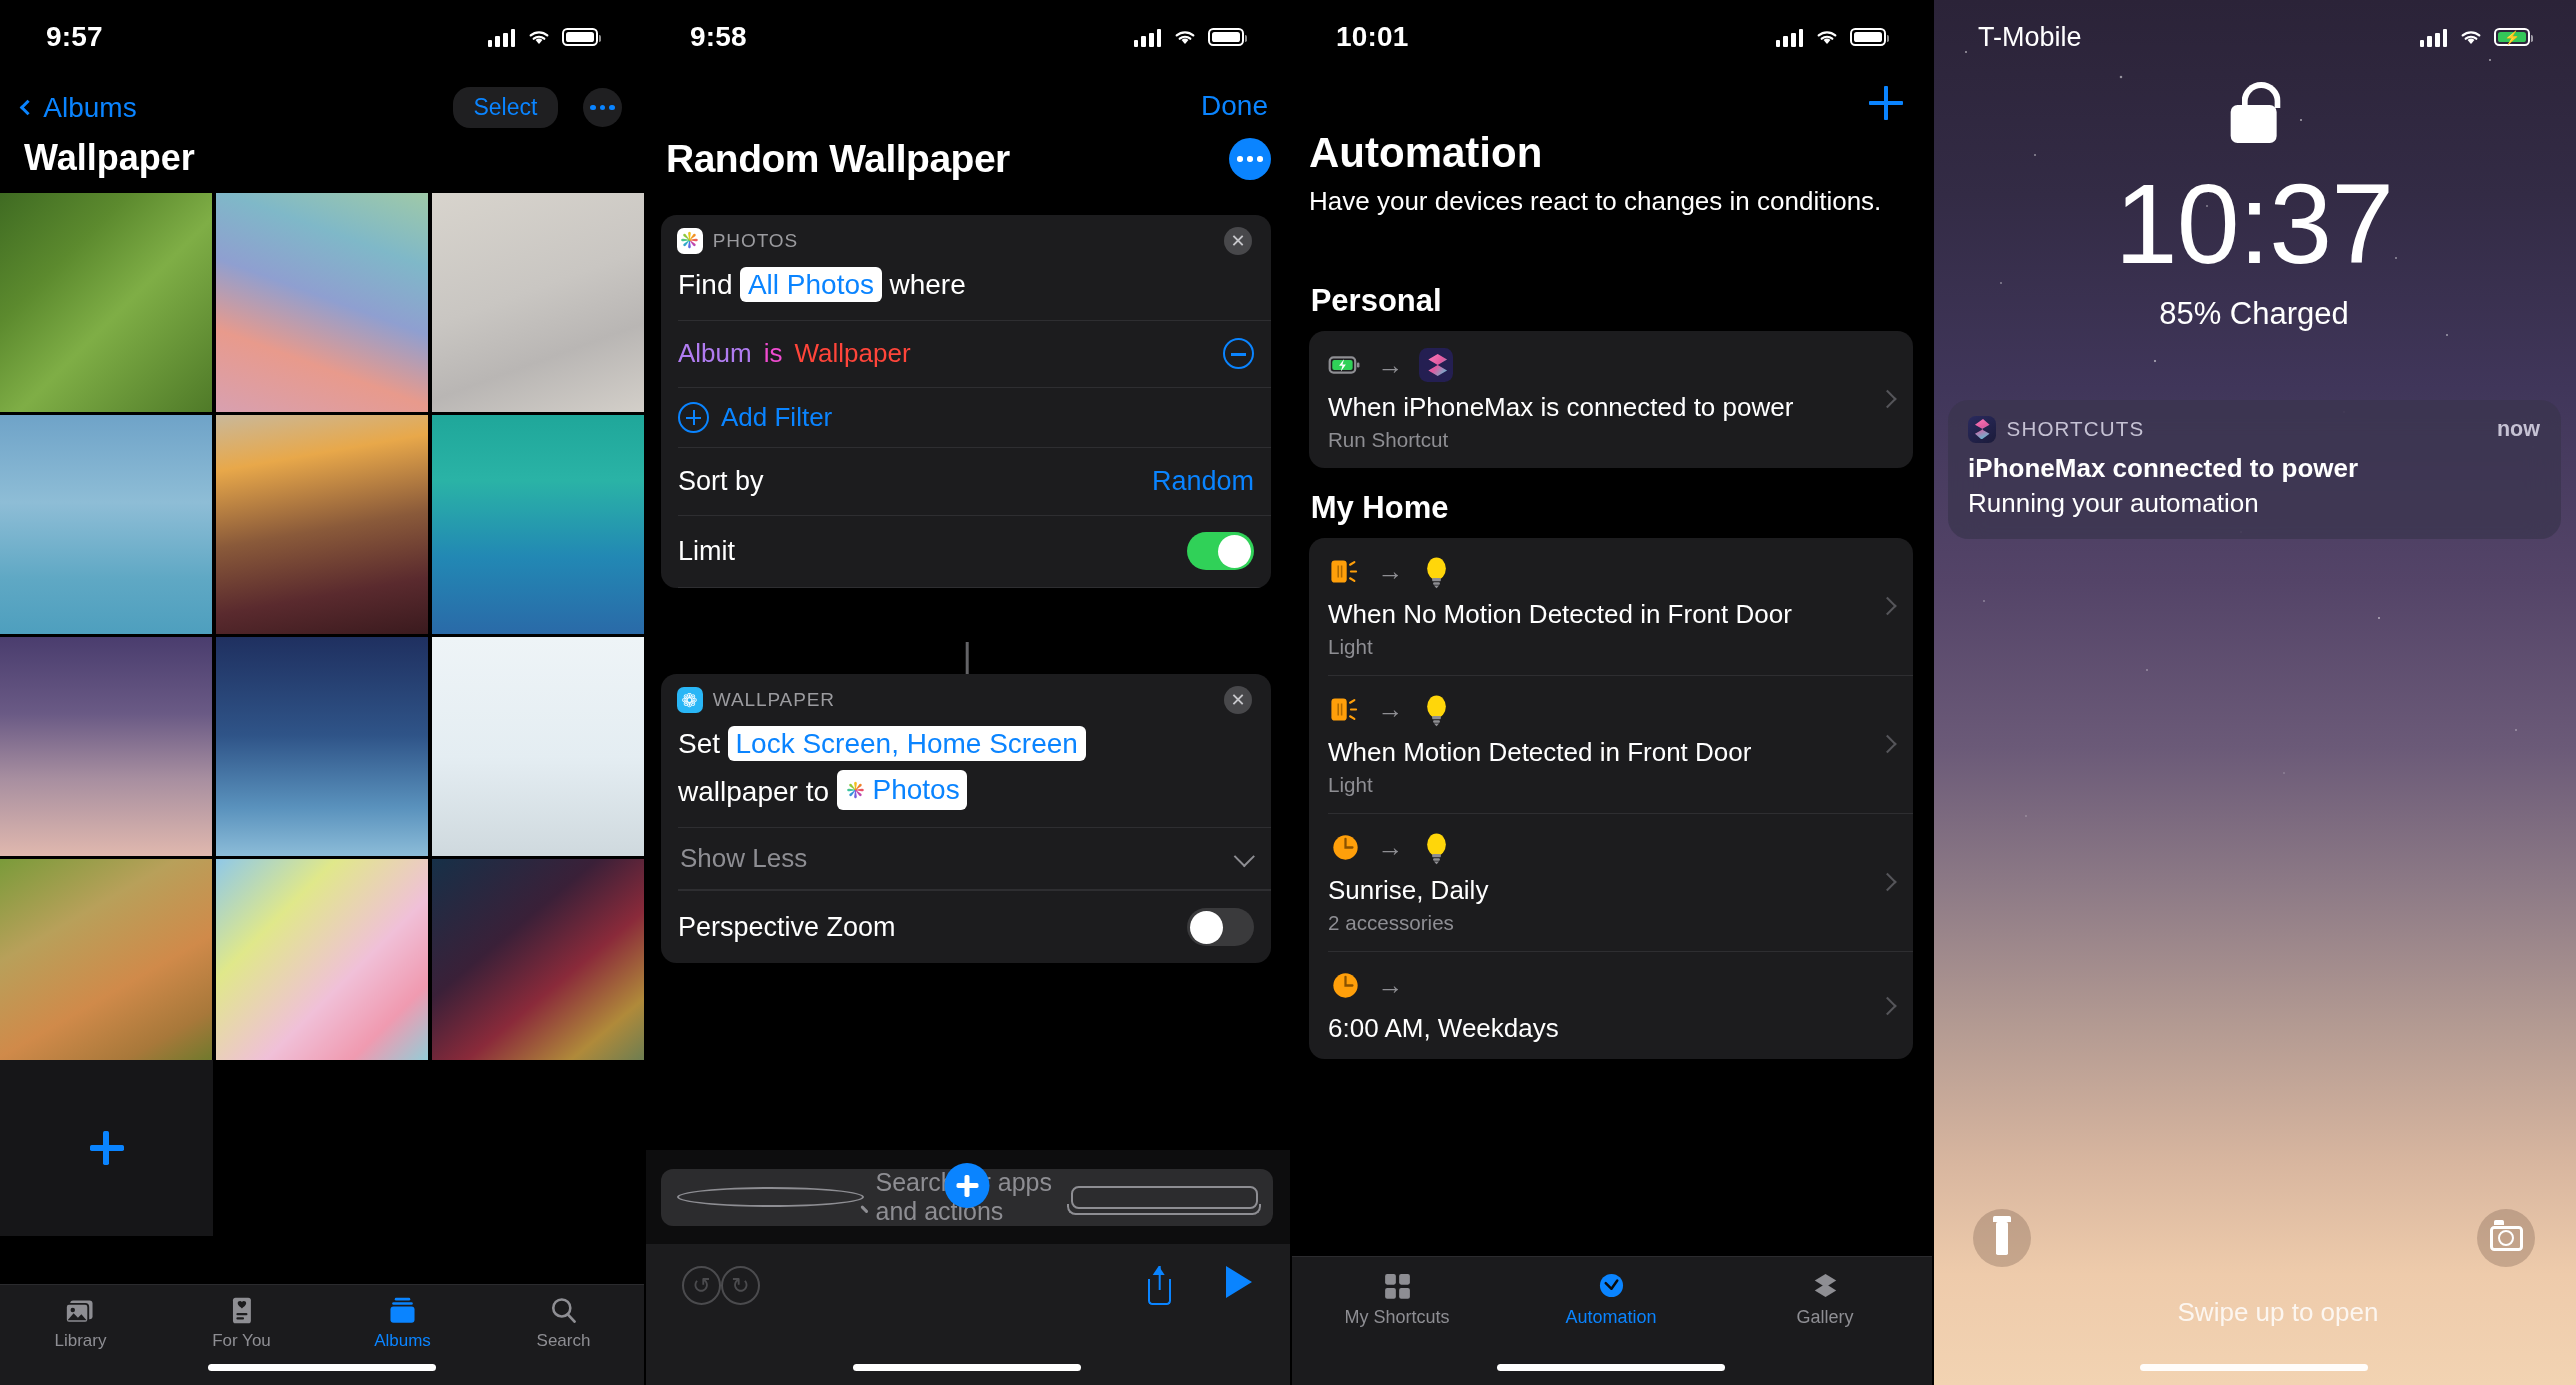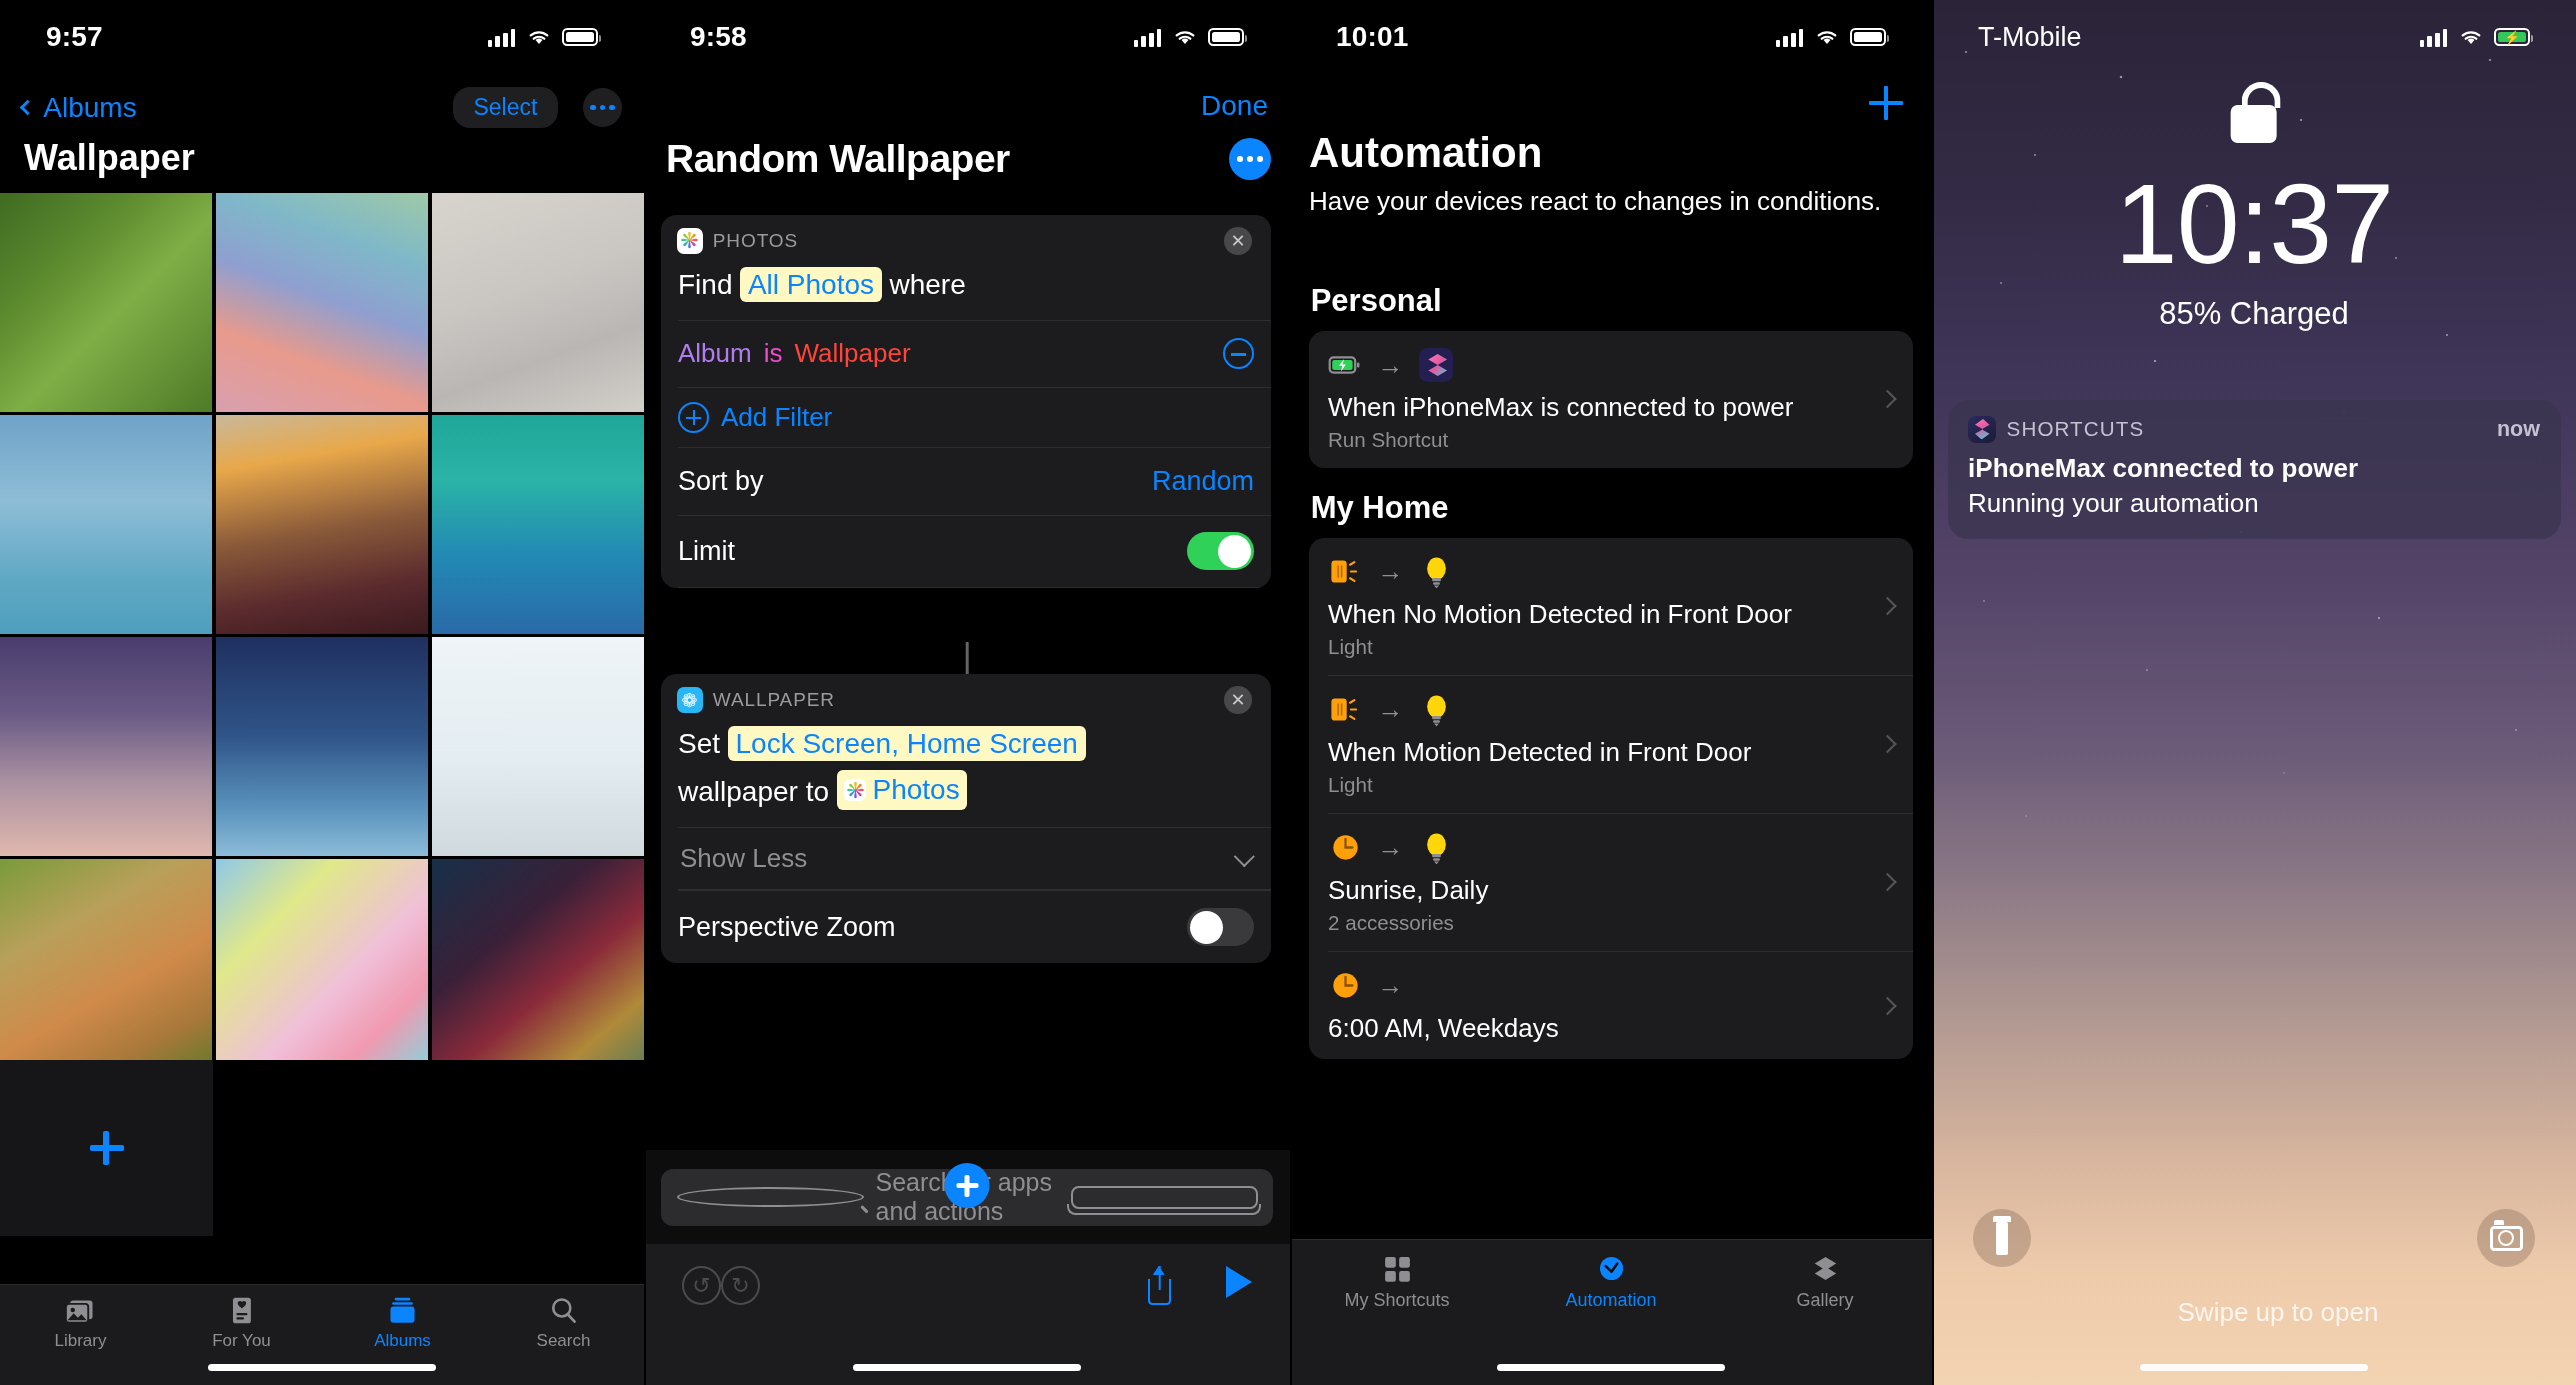--- a/index.html
+++ b/index.html
@@ -89,21 +89,21 @@
     display:flex; align-items:center; justify-content:center; font-size:22px;
     background:conic-gradient(#f5c518,#f07c2a,#e8457a,#9b4bd6,#3b7ce8,#2ec4b6,#7ac943,#f5c518);
     -webkit-background-clip:text; background-clip:text; color:transparent; }
   .appico.wall { background:#29b6f6; position:relative;}
   .appico.wall:before{content:"❁"; position:absolute; inset:0; display:flex;
     align-items:center; justify-content:center; font-size:19px; color:#fff;}
   .cap { font-size:19px; color:#9b9b9f; letter-spacing:0.9px; }
   .xbtn { width:28px; height:28px; border-radius:50%; background:#48484b;
     color:#c8c8cc; font-size:18px; display:flex; align-items:center; justify-content:center;}
   .line { font-size:28px; color:#fff; padding:5.2px 17px 15.5px; line-height:1.32; }
-  .tok { background:#fef9c3; color:#0a84ff; border-radius:6px; padding:1.7px 7.7px; }
+  .tok { background:#ffffff; color:#0a84ff; border-radius:6px; padding:1.7px 7.7px; }
   .tok.inl { display:inline-flex; align-items:center; gap:6px; }
   .tok.inl .appico { width:22px; height:22px; border-radius:6px; }
   .hr { height:0.9px; background:#2e2e31; margin-left:17px; }
   .row { display:flex; align-items:center; justify-content:space-between;
     padding:17px 17px 17px 17px; font-size:27px; color:#fff; min-height:67px;}
   .filter { display:flex; align-items:center; gap:12px; font-size:26px; }
   .f-k { color:#b07cf0; } .f-o { color:#f04bd0; } .f-v { color:#ff453a; }
   .minus { width:31px; height:31px; border:2.1px solid #0a84ff; border-radius:50%;
     position:relative; }
   .minus:after { content:""; position:absolute; left:6px; right:6px; top:13px;
@@ -177,21 +177,21 @@
   .acard { background:#1c1c1e; border-radius:15.5px; overflow:hidden; }
   .arow { position:relative; padding:17px 20.6px 15.5px 19px; }
   .aicons { display:flex; align-items:center; gap:15.5px; margin-bottom:10.3px; }
   .aicon { width:34px; height:34px; display:flex; align-items:center; justify-content:center;}
   .arrow { color:#8e8e93; font-size:26px; }
   .atitle { font-size:26px; color:#fff; }
   .asub { font-size:20.6px; color:#8e8e93; margin-top:5.2px; }
   .chev-r { position:absolute; right:19px; top:50%; transform:translateY(-50%) rotate(-45deg);
     width:13px; height:13px; border-right:2.9px solid #55555a; border-bottom:2.9px solid #55555a;}
   .adiv { height:0.9px; background:#2e2e31; margin-left:19px; }
-  .tabbar3 { position:absolute; bottom:0; left:0; right:0; height:146px;
+  .tabbar3 { position:absolute; bottom:0; left:0; right:0; height:129px;
     background:rgba(28,28,30,.97); border-top:0.9px solid #2b2b2e;
     display:flex; align-items:flex-start; padding-top:13.7px; z-index:15;}
   .tab3 { flex:1; display:flex; flex-direction:column; align-items:center; gap:6.9px;}
   .tab3 span { font-size:18px; color:#8e8e93; }
   .tab3.on span { color:#0a84ff; }
 
   
   .lock-bg { position:absolute; inset:0;
     background:linear-gradient(180deg,#2b2338 0%,#332b45 14%,#40365a 28%,#544468 42%,
       #6b5a78 54%,#8d7a86 64%,#b39a92 74%,#d8b69f 84%,#eecbab 92%,#f2d3b2 100%); }

